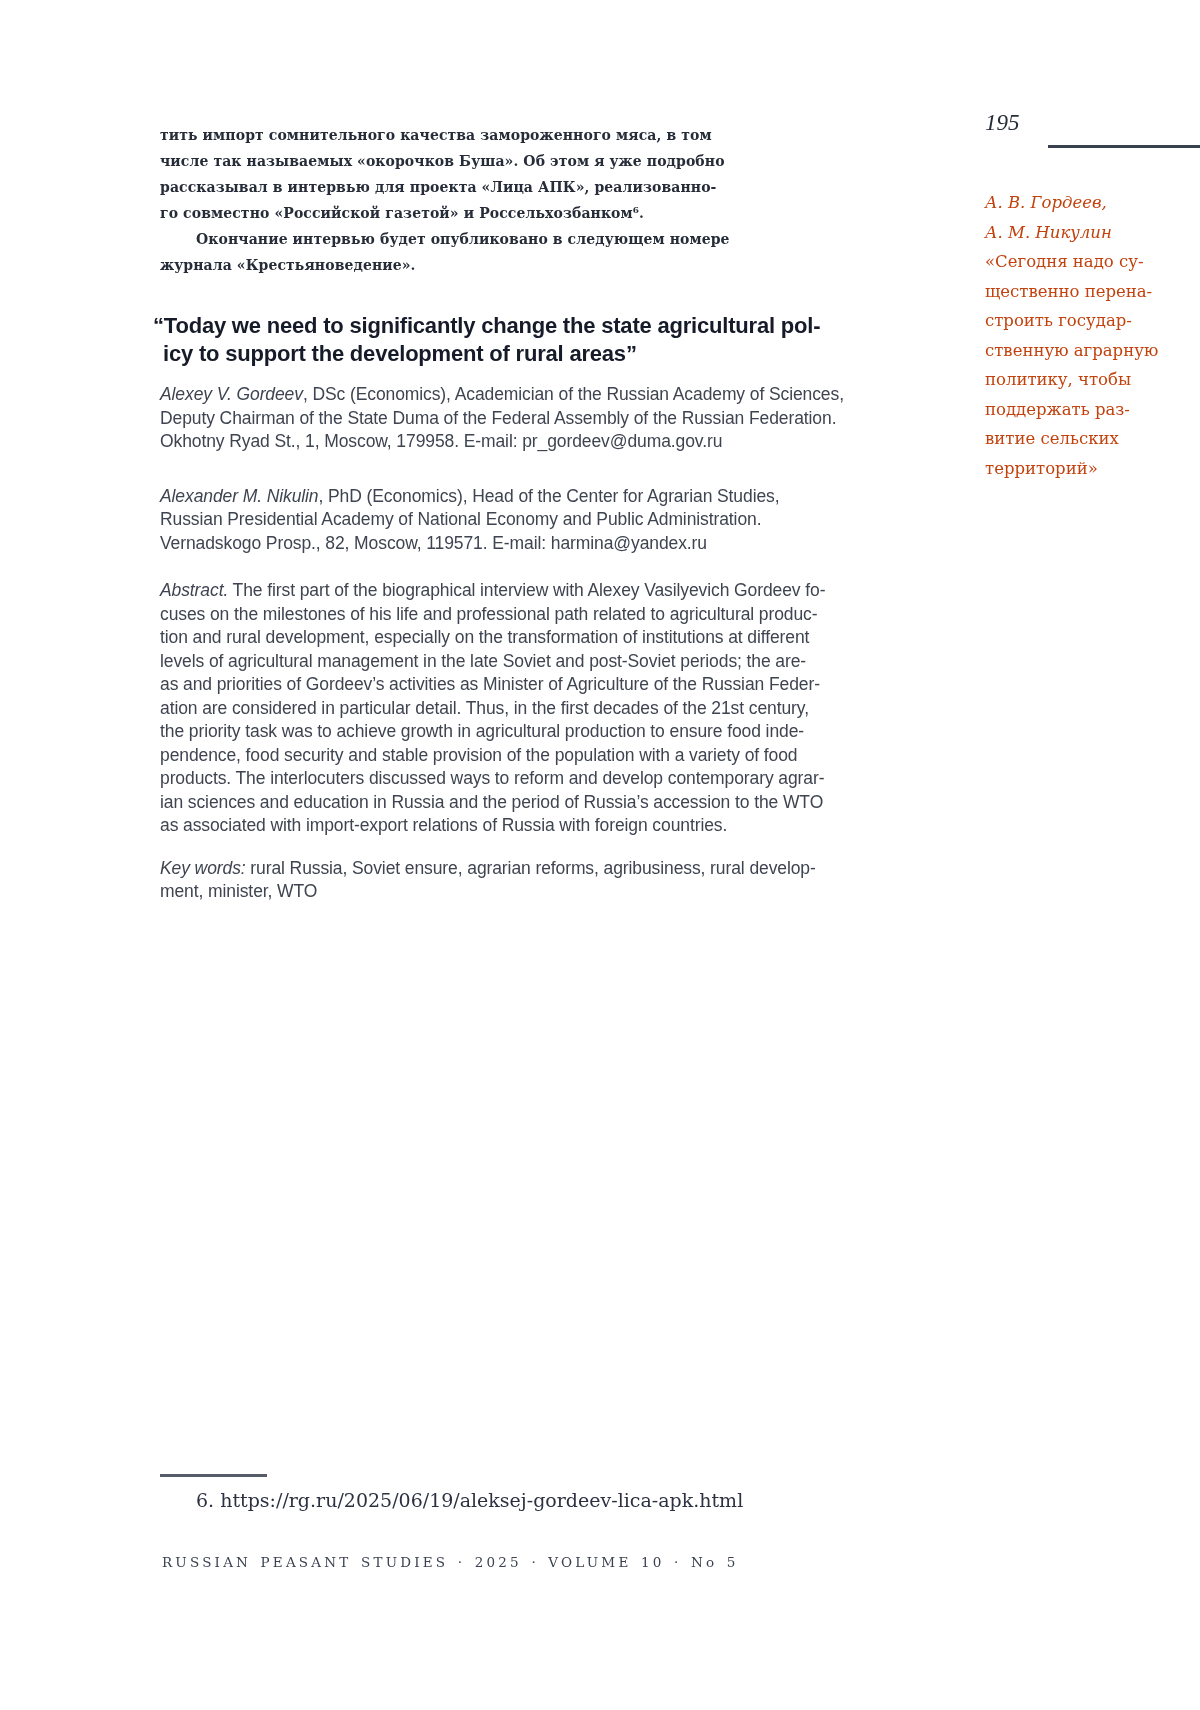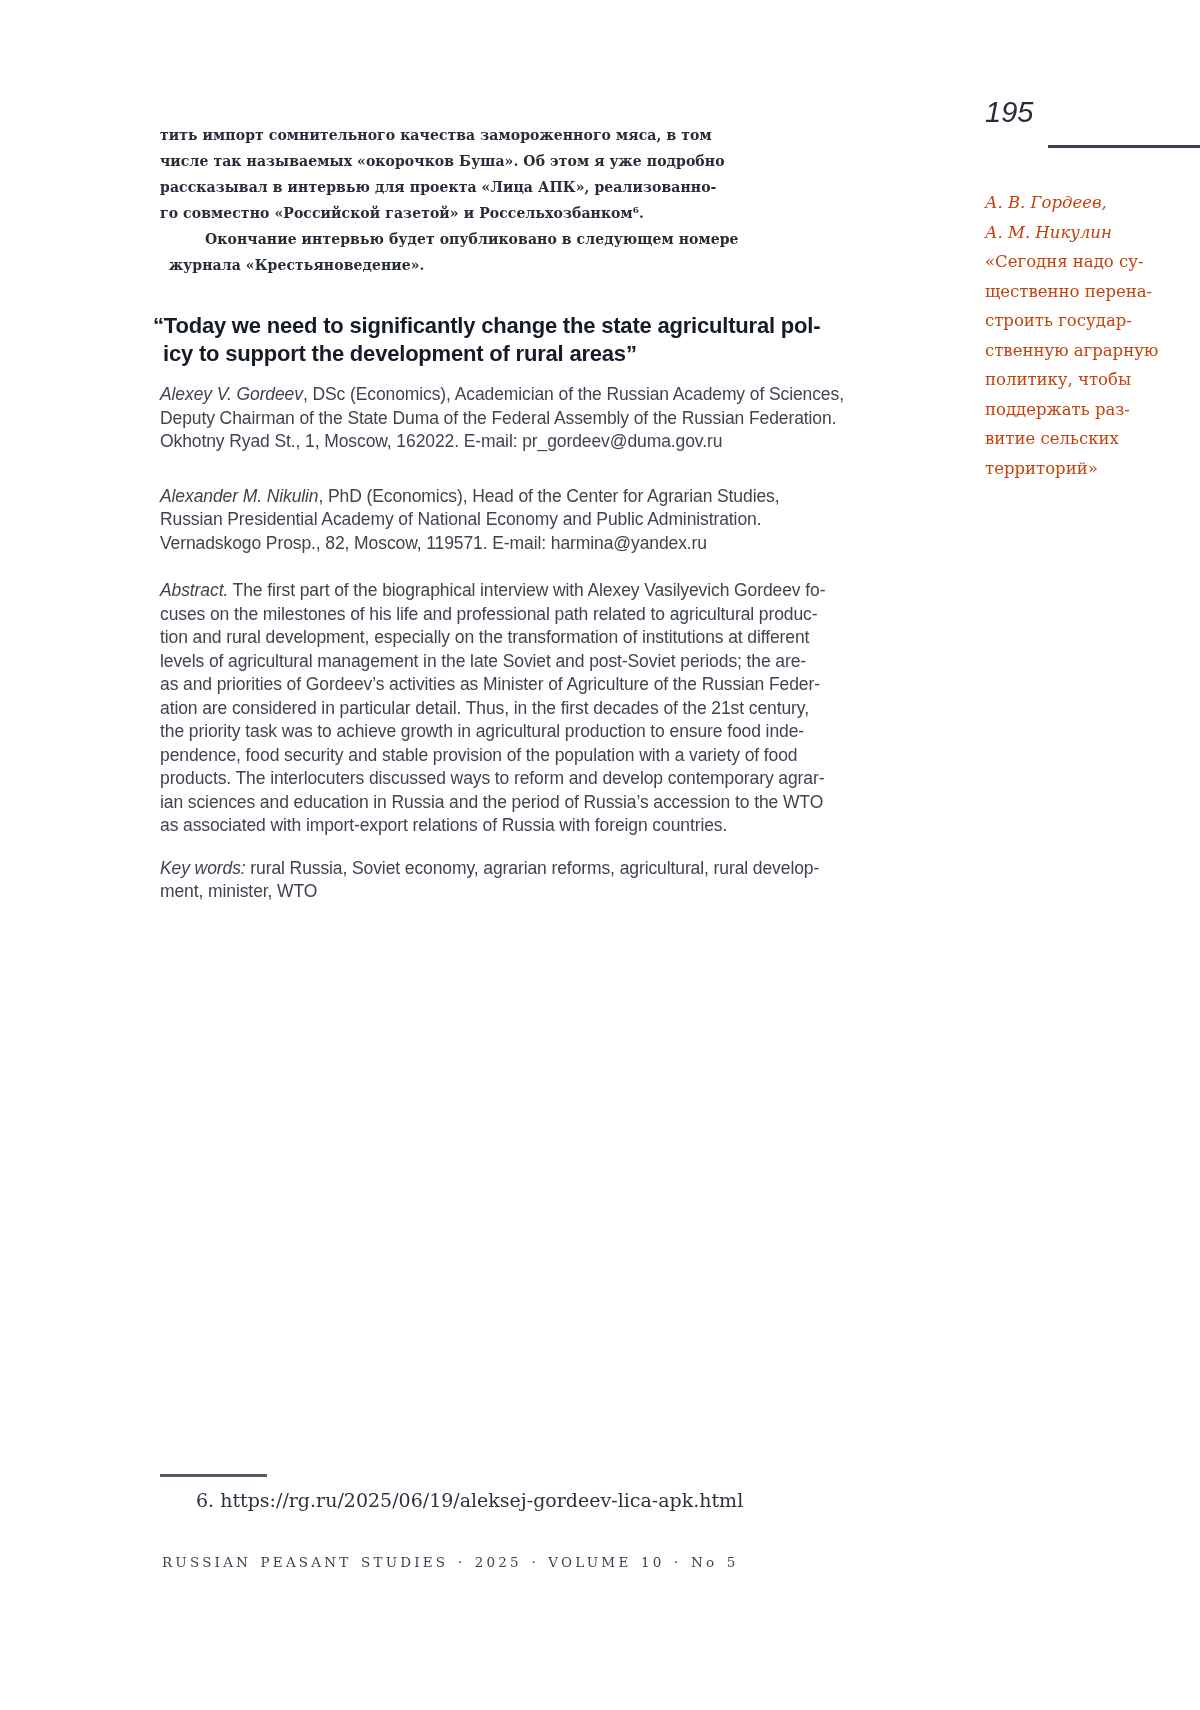--- a/index.html
+++ b/index.html
@@ -17,21 +17,21 @@
     position:absolute; left:160px; top:122px; width:812px;
   }
   .ru {
     margin:0;
     font-family:"DejaVu Serif", serif;
     font-size:14px; line-height:26px;
     color:#262c38;
     letter-spacing:0.1px;
     font-weight:bold;
   }
-  .ru.indent { text-indent:36px;margin-left:9px; }
+  .ru.indent { text-indent:36px; }
 
   .title {
     margin:34px 0 0 0;
     padding-left:3px; text-indent:-10px;
     font-family:"Liberation Sans", sans-serif;
     font-weight:700;
     font-size:22px; line-height:28px;
     letter-spacing:-0.2px;
     color:#161b29;
   }
@@ -43,23 +43,23 @@
     letter-spacing:-0.1px;
     color:#3e4450;
   }
   .bio-1 { margin-top:15px; }
   .bio-2 { margin-top:31px; }
   .abstract { margin-top:24px; }
   .keywords { margin-top:19px; }
 
   
   .pagenum {
-    position:absolute; left:985px; top:96px;
-    font-family:Liberation Sans, sans-serif; font-style:italic;
-    font-size:29px; color:#262c38;
+    position:absolute; left:985px; top:110px;
+    font-family:Liberation Serif, serif; font-style:italic;
+    font-size:23px; color:#262c38;
   }
   .head-rule {
     position:absolute; left:1048px; right:0; top:145px;
     height:2.5px; background:#39404e;
   }
 
   
   .sidebar {
     position:absolute; left:985px; top:188px; width:175px;
     font-family:"DejaVu Serif", serif;
@@ -101,39 +101,39 @@
 рассказывал в интервью для проекта «Лица АПК», реализованно-
 го совместно «Российской газетой» и Россельхозбанком⁶.</p>
     <p class="ru pre indent">Окончание интервью будет опубликовано в следующем номере
 журнала «Крестьяноведение».</p>
 
     <h1 class="title pre">“Today we need to significantly change the state agricultural pol-
 icy to support the development of rural areas”</h1>
 
     <p class="bio pre bio-1"><span class="it">Alexey V. Gordeev</span><span>, DSc (Economics), Academician of the Russian Academy of Sciences,
 Deputy Chairman of the State Duma of the Federal Assembly of the Russian Federation.
-Okhotny Ryad St., 1, Moscow, 162022. E-mail: pr_gordeev@duma.gov.ru</span></p>
+Okhotny Ryad St., 1, Moscow, 179958. E-mail: pr_gordeev@duma.gov.ru</span></p>
 
     <p class="bio pre bio-2"><span class="it">Alexander M. Nikulin</span><span>, PhD (Economics), Head of the Center for Agrarian Studies,
 Russian Presidential Academy of National Economy and Public Administration.
 Vernadskogo Prosp., 82, Moscow, 119571. E-mail: harmina@yandex.ru</span></p>
 
     <p class="bio pre abstract"><span class="it">Abstract.</span><span> The first part of the biographical interview with Alexey Vasilyevich Gordeev fo-
 cuses on the milestones of his life and professional path related to agricultural produc-
 tion and rural development, especially on the transformation of institutions at different
 levels of agricultural management in the late Soviet and post-Soviet periods; the are-
 as and priorities of Gordeev’s activities as Minister of Agriculture of the Russian Feder-
 ation are considered in particular detail. Thus, in the first decades of the 21st century,
 the priority task was to achieve growth in agricultural production to ensure food inde-
 pendence, food security and stable provision of the population with a variety of food
 products. The interlocuters discussed ways to reform and develop contemporary agrar-
 ian sciences and education in Russia and the period of Russia’s accession to the WTO
 as associated with import-export relations of Russia with foreign countries.</span></p>
 
-    <p class="bio pre keywords"><span class="it">Key words:</span><span> rural Russia, Soviet economy, agrarian reforms, agricultural, rural develop-
+    <p class="bio pre keywords"><span class="it">Key words:</span><span> rural Russia, Soviet ensure, agrarian reforms, agribusiness, rural develop-
 ment, minister, WTO</span></p>
   </div>
 
   <div class="pagenum">195</div>
   <div class="head-rule"></div>
 
   <aside class="sidebar">
     <div class="side-author">А. В. Гордеев,</div>
     <div class="side-author">А. М. Никулин</div>
     <div class="side-quote pre">«Сегодня надо су-

